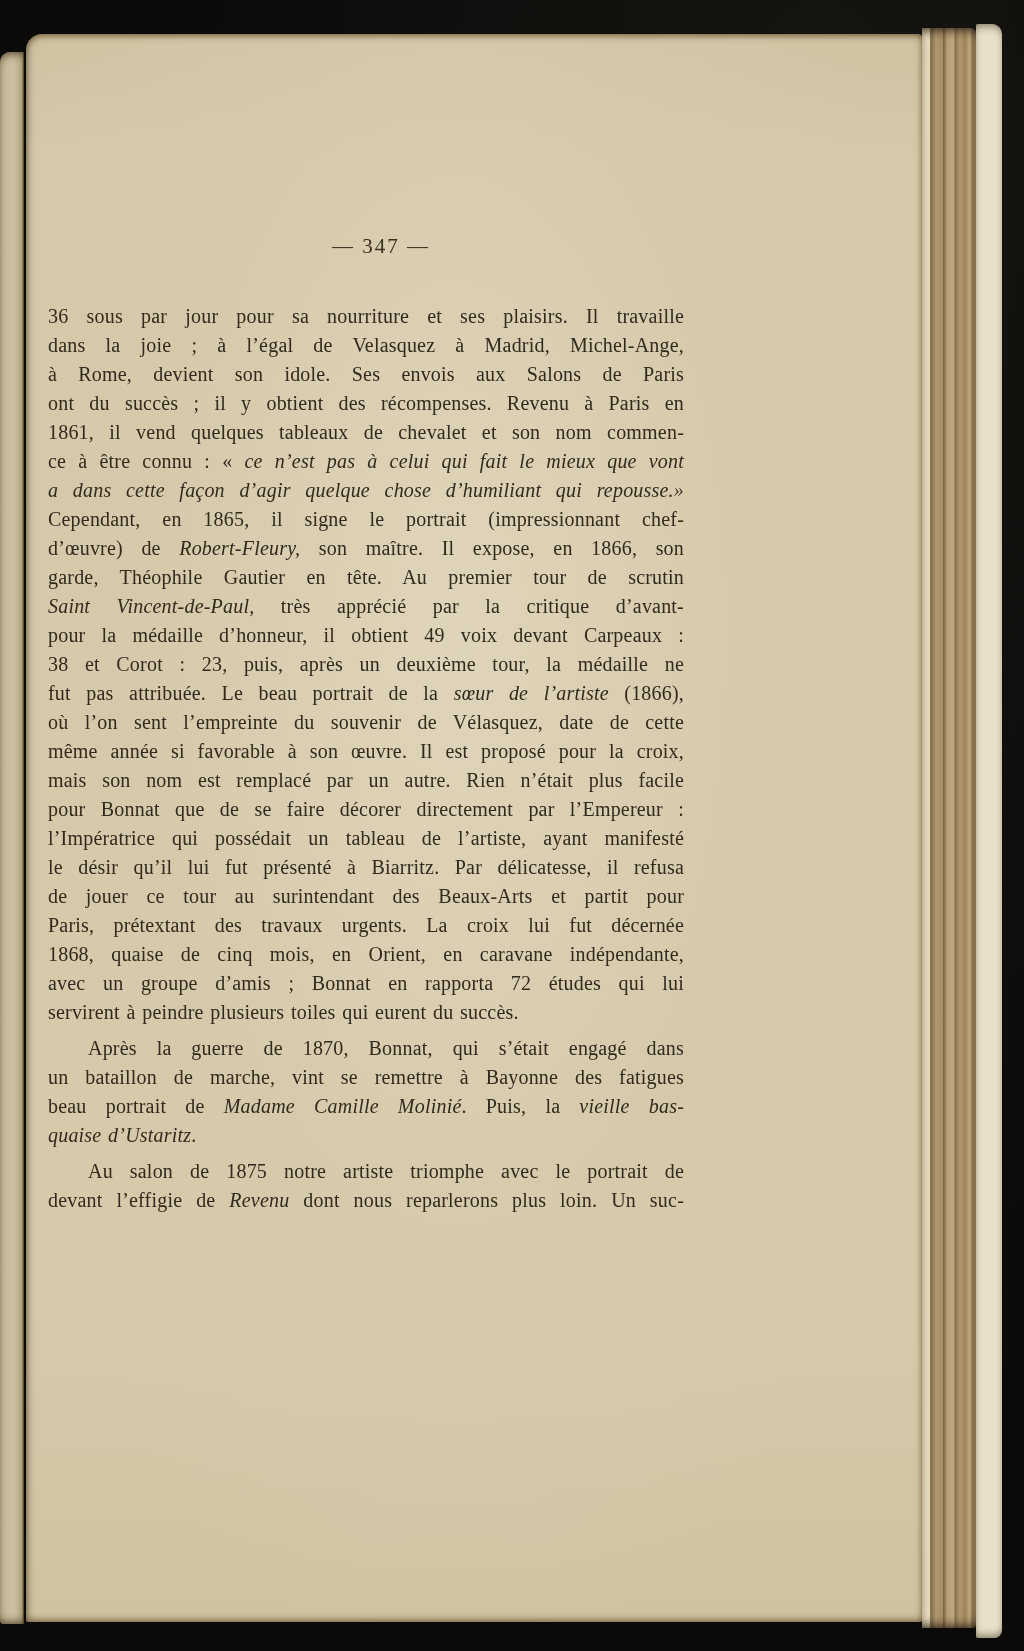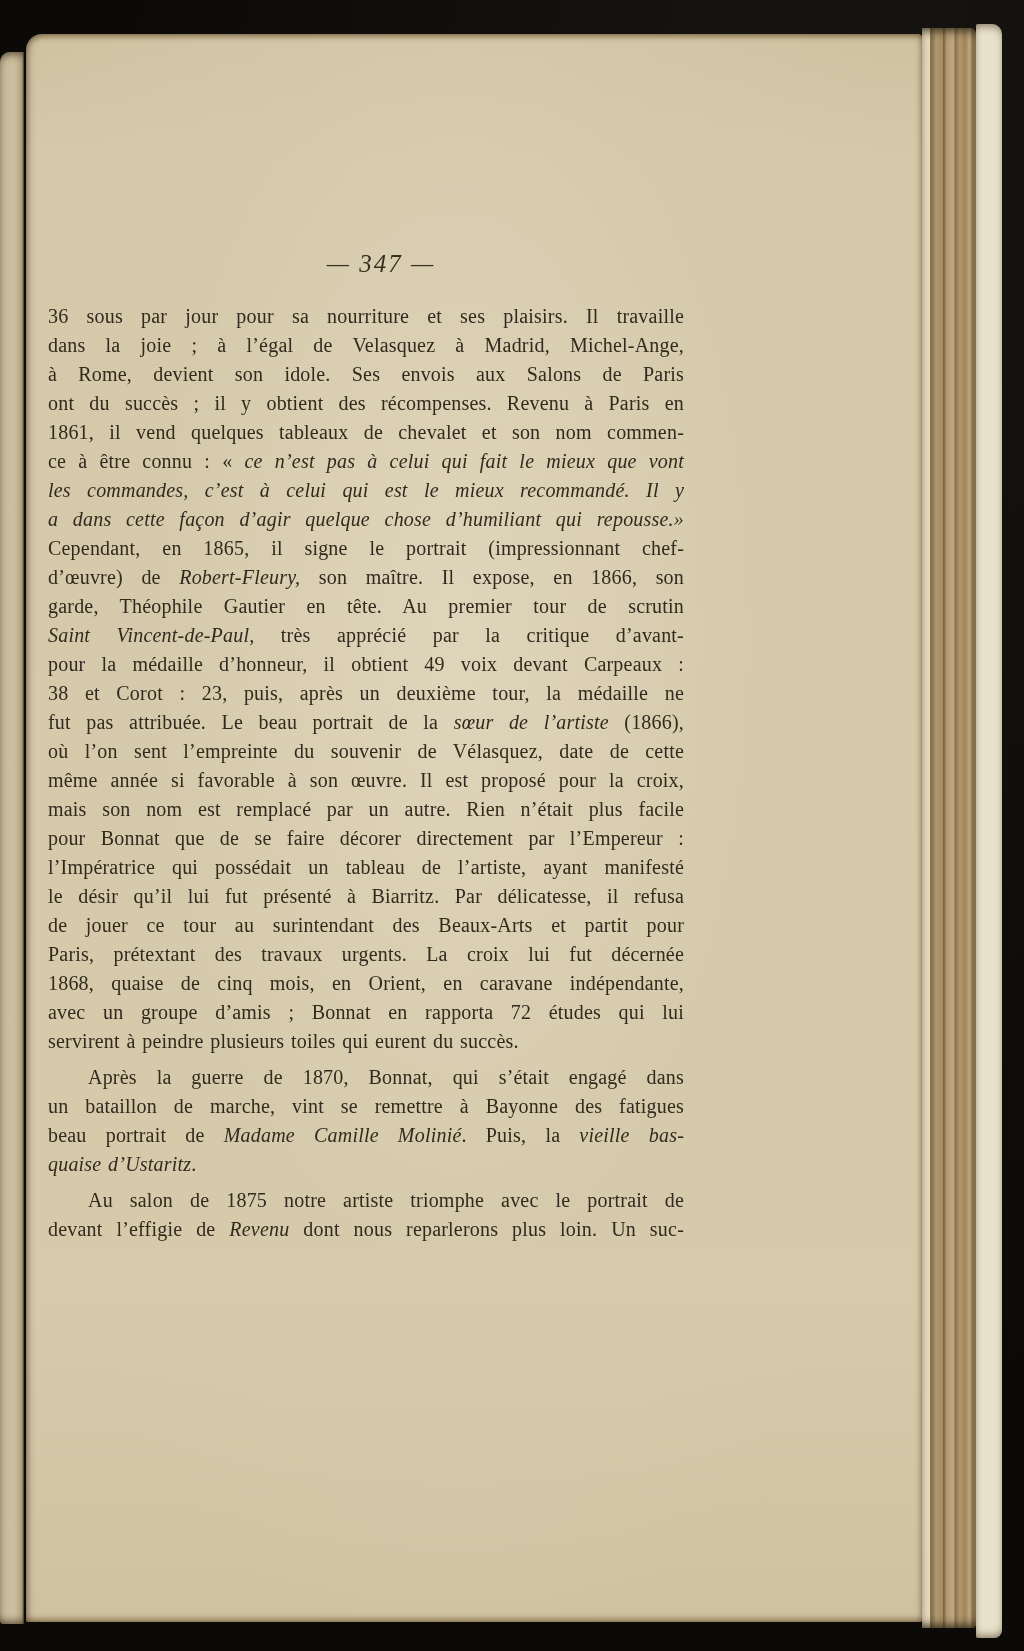--- a/index.html
+++ b/index.html
@@ -25,24 +25,23 @@
       radial-gradient(ellipse at 48% 38%, rgba(224,214,188,.9) 0%, rgba(214,202,172,.65) 45%, rgba(0,0,0,0) 75%),
       linear-gradient(180deg,#cfc2a1 0%,#d5c9aa 8%,#d6caab 80%,#cfc2a0 100%);
     border-radius:16px 4px 2px 2px;
     box-shadow:
       inset 0 5px 6px -3px rgba(112,88,52,.85),
       inset 0 -5px 7px -3px rgba(95,74,42,.7),
       inset 6px 0 10px -6px rgba(55,42,22,.65),
       inset -4px 0 6px -3px rgba(130,104,66,.5);
   }
   .page-number{
-    position:absolute;left:38px;top:216px;width:634px;
-    text-align:center;font-size:25px;color:#38301f;
+    position:absolute;left:38px;top:200px;width:634px;
+    text-align:center;font-size:21px;color:#38301f;
     letter-spacing:2px;
-    font-style:italic;
   }
   .text-block{
     position:absolute;left:22px;top:268px;width:636px;
     font-size:20px;line-height:29px;color:#312a1d;
     letter-spacing:.2px;word-spacing:1.5px;
   }
   .para{margin:0;}
   .para + .para{margin-top:7px;}
   .line{text-align:justify;text-align-last:justify;min-height:29px;}
   .line.no-just{text-align-last:auto;}
@@ -86,21 +85,20 @@
   <div class="page">
     <div class="page-number">— 347 —</div>
     <div class="text-block">
         <div class="para">
           <div class="line"><span>36 sous par jour pour sa nourriture et ses plaisirs. Il travaille</span></div>
           <div class="line"><span>dans la joie ; à l’égal de Velasquez à Madrid, Michel-Ange,</span></div>
           <div class="line"><span>à Rome, devient son idole. Ses envois aux Salons de Paris</span></div>
           <div class="line"><span>ont du succès ; il y obtient des récompenses. Revenu à Paris en</span></div>
           <div class="line"><span>1861, il vend quelques tableaux de chevalet et son nom commen-</span></div>
           <div class="line"><span>ce à être connu : « </span><em>ce n’est pas à celui qui fait le mieux que vont</em></div>
-          <div class="line"><em>les commandes, c’est à celui qui est le mieux recommandé. Il y</em></div>
           <div class="line"><em>a dans cette façon d’agir quelque chose d’humiliant qui repousse.»</em></div>
           <div class="line"><span>Cependant, en 1865, il signe le portrait (impressionnant chef-</span></div>
           <div class="line"><span>d’œuvre) de </span><em>Robert-Fleury,</em><span> son maître. Il expose, en 1866, son</span></div>
           <div class="line"><span>garde, Théophile Gautier en tête. Au premier tour de scrutin</span></div>
           <div class="line"><em>Saint Vincent-de-Paul,</em><span> très apprécié par la critique d’avant-</span></div>
           <div class="line"><span>pour la médaille d’honneur, il obtient 49 voix devant Carpeaux :</span></div>
           <div class="line"><span>38 et Corot : 23, puis, après un deuxième tour, la médaille ne</span></div>
           <div class="line"><span>fut pas attribuée. Le beau portrait de la </span><em>sœur de l’artiste</em><span> (1866),</span></div>
           <div class="line"><span>où l’on sent l’empreinte du souvenir de Vélasquez, date de cette</span></div>
           <div class="line"><span>même année si favorable à son œuvre. Il est proposé pour la croix,</span></div>

